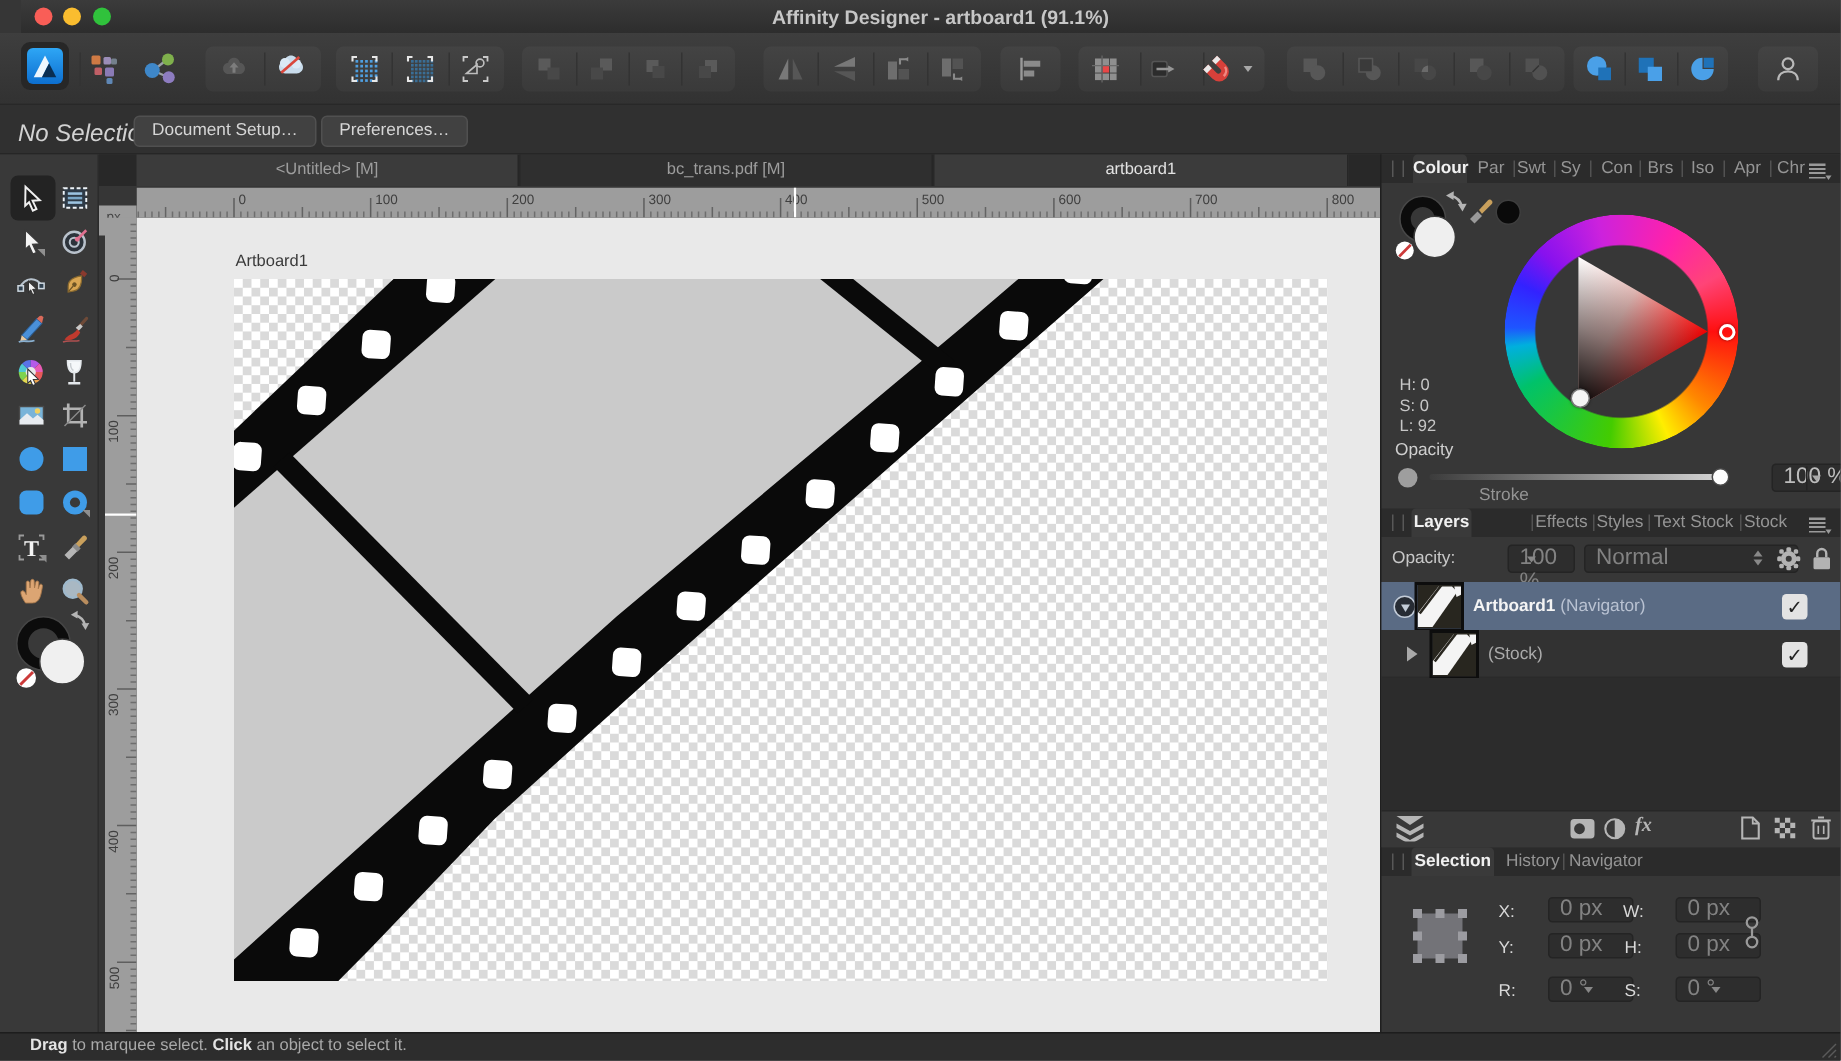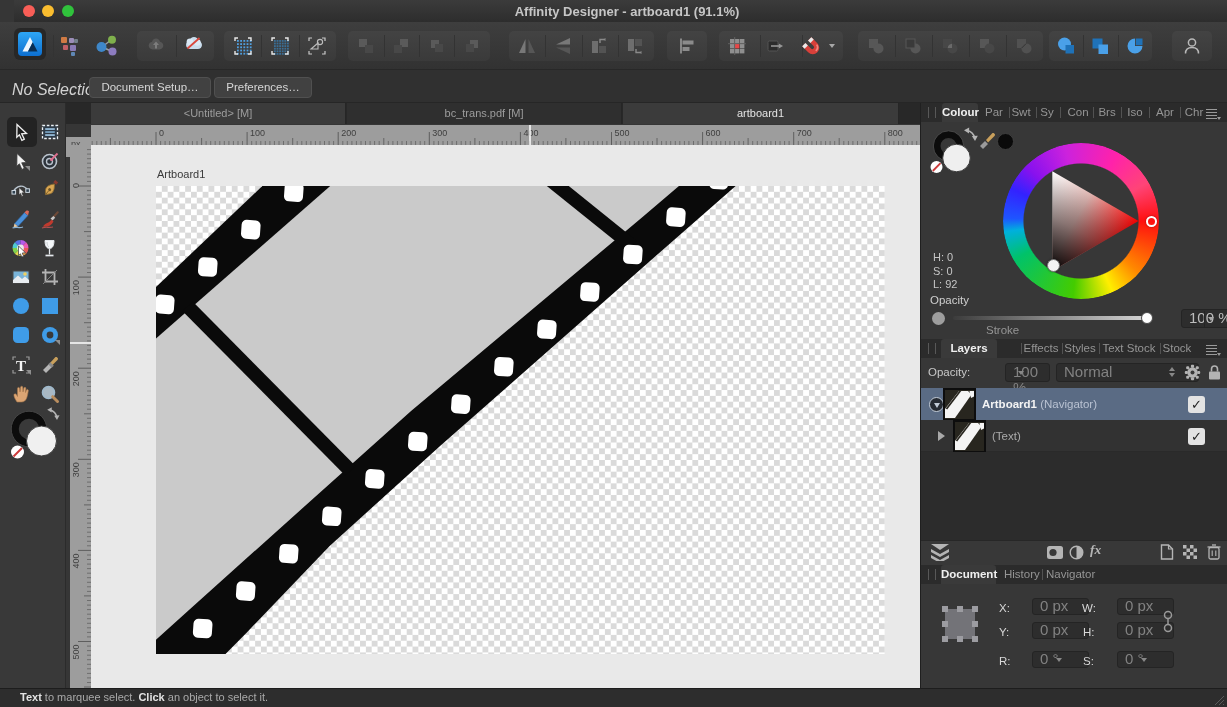--- a/index.html
+++ b/index.html
@@ -842,21 +842,21 @@
 <div class="abs" style="left:933px;top:251px;font-size:11px;color:#c6c6c6;line-height:13.5px;">H: 0<br>S: 0<br>L: 92</div>
 <div class="abs" style="left:930px;top:294px;font-size:11.5px;color:#cfcfcf;">Opacity</div>
 <div class="abs" style="left:932px;top:311.5px;width:13px;height:13px;border-radius:50%;background:#9e9e9e;"></div>
 <div class="abs" style="left:953px;top:315.8px;width:194px;height:4.5px;border-radius:2px;background:linear-gradient(90deg,#3c3c3c,#d4d4d4);"></div>
 <div class="abs" style="left:1140.5px;top:311.5px;width:12.5px;height:12.5px;border-radius:50%;background:#fff;border:1px solid #4a4a4a;"></div>
 <div class="abs fieldbox" style="left:1161px;top:309px;width:59px;height:19px;line-height:16px;color:#bdbdbd;">100 %</div>
 <div class="abs" style="left:1204px;top:310.5px;width:1px;height:16px;background:#242424;"></div>
 <div class="dnarrow" style="left:1208px;top:316.5px;"></div>
 <div class="ptabbar" style="top:339px;"></div>
 <div class="grip" style="left:928px;top:343px;"></div>
-<div class="ptab-act" style="left:941px;top:339px;width:56px;">Layers</div>
+<div class="ptab-act" style="left:941px;top:339px;width:40px;">Layers</div>
 <div class="ptab" style="left:986px;top:321px;width:32px;">Stroke</div>
 <div class="ptab" style="left:1023px;top:339px;width:36px;">Effects</div>
 <div class="ptab" style="left:1064px;top:339px;width:32px;">Styles</div>
 <div class="ptab" style="left:1101px;top:339px;width:56px;">Text Stock</div>
 <div class="ptab" style="left:1162px;top:339px;width:30px;">Stock</div>
 <div class="psep" style="left:1020.5px;top:343px;"></div>
 <div class="psep" style="left:1061.5px;top:343px;"></div>
 <div class="psep" style="left:1098.5px;top:343px;"></div>
 <div class="psep" style="left:1159.5px;top:343px;"></div>
 <div class="burger" style="left:1206px;top:344.5px;"></div>
@@ -897,21 +897,21 @@
 <div class="abs" style="left:1188px;top:395.5px;width:17px;height:17px;background:#e3e3e3;border-radius:3px;color:#222;font-size:13px;text-align:center;line-height:17px;">✓</div>
 
 <div class="abs" style="left:921px;top:420px;width:306px;height:32px;background:#323232;border-bottom:1px solid #2a2a2a;"></div>
 <div class="abs" style="left:938px;top:431px;width:0;height:0;border-top:5px solid transparent;border-bottom:5px solid transparent;border-left:7px solid #a9a9a9;"></div>
 <svg class="abs" style="left:955px;top:421.5px;width:29px;height:29px;outline:2px solid #0d0d0d;" width="29" height="29">
       <rect width="29" height="29" fill="#28261f"></rect>
 <path d="M0,19 L14,1 L23,1 L26.5,4.5 L10,28 L0,28 Z" fill="#f4f4f4"></path>
 <path d="M24.5,1 L29,1 L29,6.5 L26,8 Z" fill="#f4f4f4"></path>
 <line x1="16" y1="0" x2="1.5" y2="19" stroke="#28261f" stroke-width="1.7"></line>
     </svg>
-<div class="abs" style="left:992px;top:430px;font-size:11.5px;color:#ababab;">(Text)</div>
+<div class="abs" style="left:992px;top:430px;font-size:11.5px;color:#ababab;">(Stock)</div>
 <div class="abs" style="left:1188px;top:427.5px;width:17px;height:17px;background:#e3e3e3;border-radius:3px;color:#222;font-size:13px;text-align:center;line-height:17px;">✓</div>
 
 <div class="abs" style="left:921px;top:452px;width:306px;height:88px;background:#2c2c2c;"></div>
 <div class="abs" style="left:921px;top:540px;width:306px;height:25px;background:#383838;border-top:1px solid #272727;"></div>
 <svg class="abs" style="left:929px;top:543px;" width="22" height="18">
  <path d="M2,1 L20,1 L11,7 Z" fill="#b5b5b5"></path>
  <path d="M2,6 L11,11 L20,6 L20,9 L11,14 L2,9 Z" fill="#b5b5b5"></path>
  <path d="M2,12 L11,17 L20,12 L20,15 L11,20 L2,15 Z" fill="#b5b5b5"></path>
 </svg>
 <svg class="abs" style="left:1046px;top:545px;" width="18" height="15">
@@ -942,21 +942,21 @@
 </svg>
 <svg class="abs" style="left:1207px;top:543px;" width="14" height="17">
  <rect x="2" y="4.5" width="10" height="11.5" rx="1.5" fill="none" stroke="#b5b5b5" stroke-width="1.3"></rect>
  <line x1="0.5" y1="4" x2="13.5" y2="4" stroke="#b5b5b5" stroke-width="1.3"></line>
  <line x1="5" y1="2" x2="9" y2="2" stroke="#b5b5b5" stroke-width="1.3"></line>
  <line x1="5.2" y1="7.5" x2="5.2" y2="13" stroke="#b5b5b5" stroke-width="1.1"></line>
  <line x1="8.8" y1="7.5" x2="8.8" y2="13" stroke="#b5b5b5" stroke-width="1.1"></line>
 </svg>
 <div class="ptabbar" style="top:565px;"></div>
 <div class="grip" style="left:928px;top:569px;"></div>
-<div class="ptab-act" style="left:941px;top:565px;width:55px;">Document</div>
+<div class="ptab-act" style="left:941px;top:565px;width:55px;">Selection</div>
 <div class="ptab" style="left:1004px;top:565px;width:34px;">History</div>
 <div class="ptab" style="left:1046px;top:565px;width:46px;">Navigator</div>
 <div class="psep" style="left:1041.5px;top:569px;"></div>
 <svg class="abs" style="left:941px;top:605px;" width="38" height="38">
  <rect x="4" y="4" width="30" height="30" fill="#737378"></rect>
  <g fill="#9c9ca1">
   <rect x="1" y="1" width="6" height="6"></rect>
         <rect x="16" y="1" width="6" height="6"></rect>
         <rect x="31" y="1" width="6" height="6"></rect>
   <rect x="1" y="16" width="6" height="6"></rect>
@@ -979,18 +979,18 @@
 <div class="dnarrow" style="left:1056px;top:658px;border-top-color:#888;"></div>
 <div class="flabel" style="left:1083px;top:655px;">S:</div>
 <div class="fieldbox" style="left:1097px;top:651px;width:57px;">0 °</div>
 <div class="dnarrow" style="left:1141px;top:658px;border-top-color:#888;"></div>
 <svg class="abs" style="left:1162px;top:609px;" width="12" height="26">
  <circle cx="6" cy="6" r="3.5" fill="none" stroke="#9a9a9a" stroke-width="1.5"></circle>
  <circle cx="6" cy="19" r="3.5" fill="none" stroke="#9a9a9a" stroke-width="1.5"></circle>
  <line x1="6" y1="9" x2="6" y2="16" stroke="#9a9a9a" stroke-width="1.5"></line>
 </svg>
 <div class="abs" style="left:0;top:688px;width:1227px;height:19px;background:#2d2d2d;border-top:1px solid #1d1d1d;"></div>
-<div class="abs" style="left:20px;top:691px;font-size:11px;color:#a9a9a9;"><b style="color:#e3e3e3;">Text</b> to marquee select. <b style="color:#e3e3e3;">Click</b> an object to select it.</div>
+<div class="abs" style="left:20px;top:691px;font-size:11px;color:#a9a9a9;"><b style="color:#e3e3e3;">Drag</b> to marquee select. <b style="color:#e3e3e3;">Click</b> an object to select it.</div>
 <svg class="abs" style="left:1213px;top:694px;" width="12" height="12">
  <line x1="2" y1="11" x2="11" y2="2" stroke="#5a5a5a" stroke-width="1"></line>
  <line x1="6" y1="11" x2="11" y2="6" stroke="#5a5a5a" stroke-width="1"></line>
  <line x1="10" y1="11" x2="11" y2="10" stroke="#5a5a5a" stroke-width="1"></line>
 </svg>
 </div>
 </body></html>

